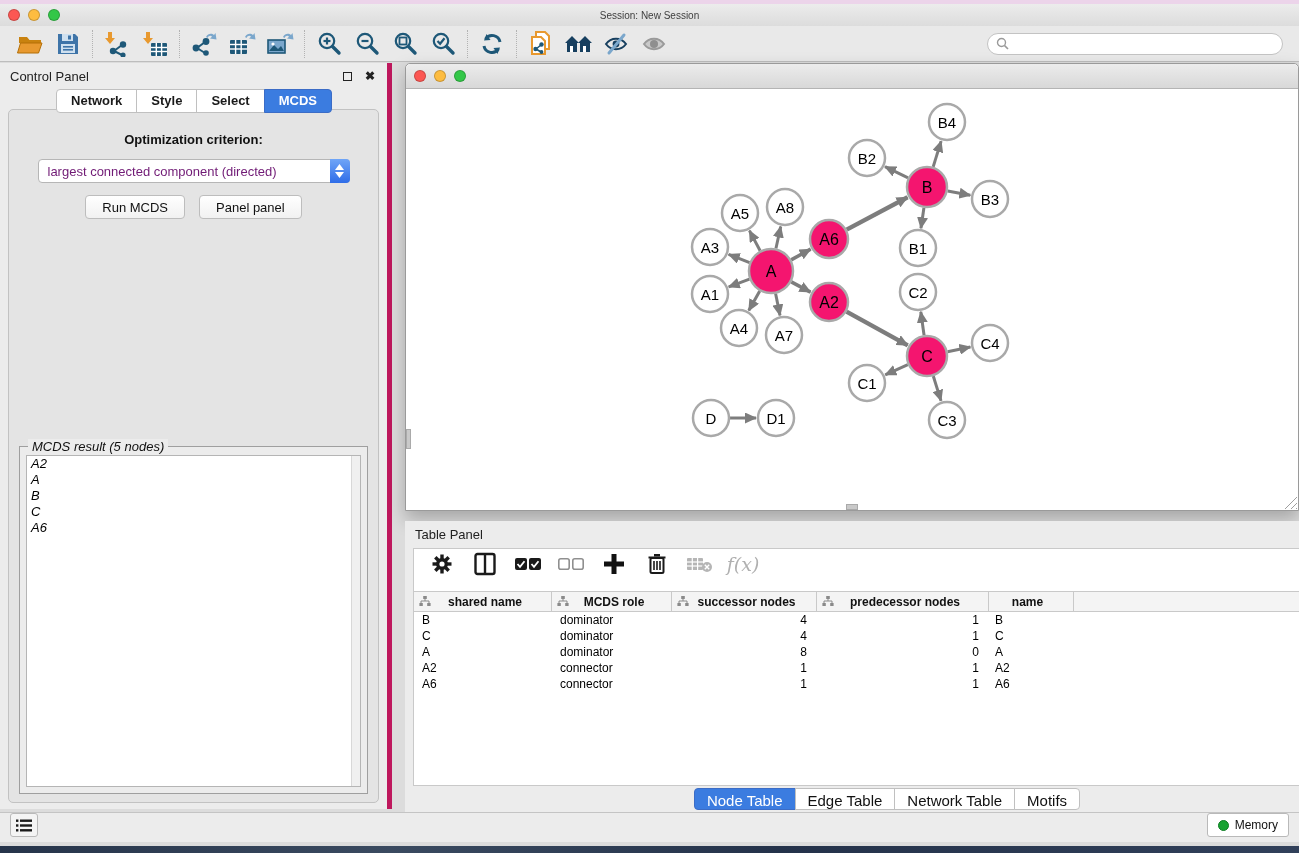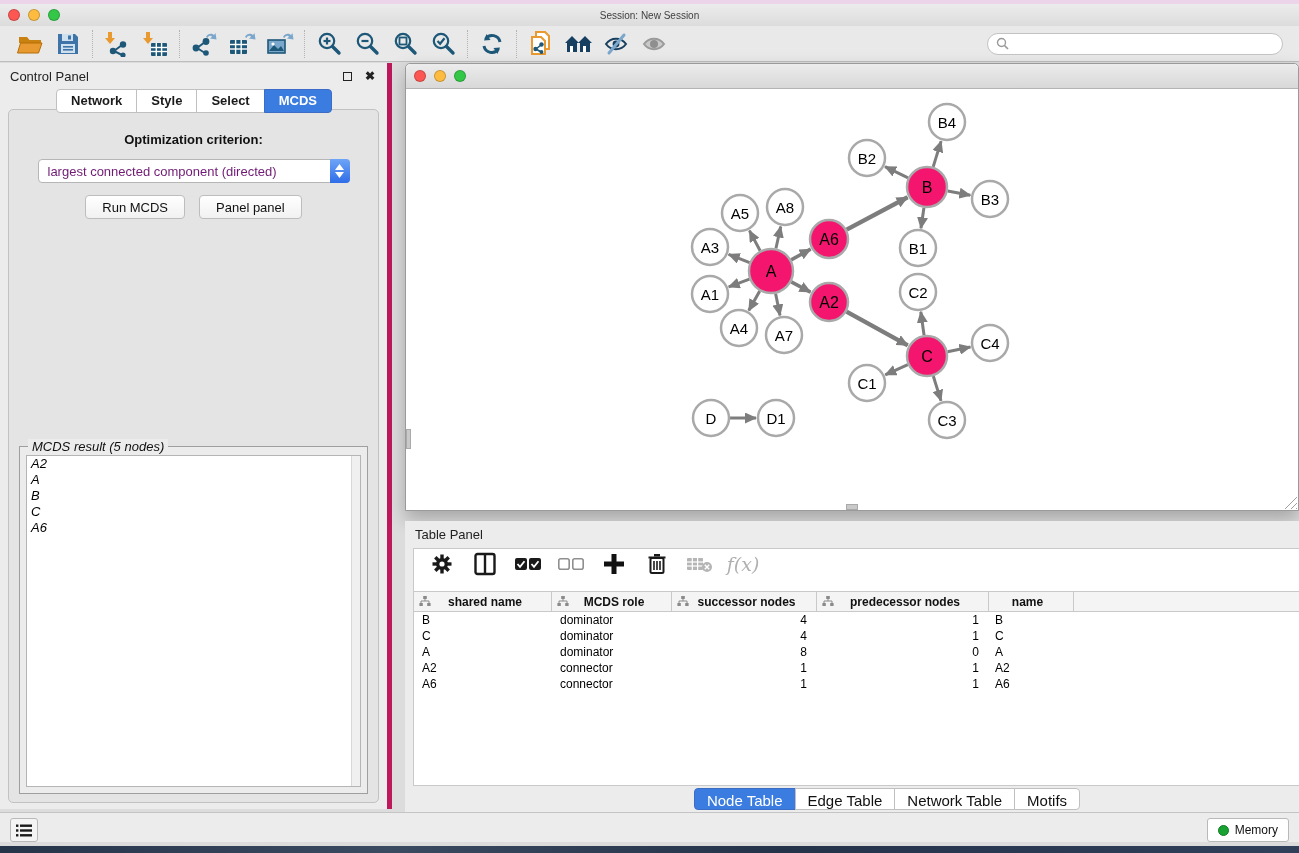--- a/index.html
+++ b/index.html
@@ -106,21 +106,21 @@
   .td.c3{width:172px; text-align:right; padding-right:10px;}
   .td.c4{width:85px; padding-left:6px;}
   .tp-tabs { position:absolute; left:0; right:0; bottom:2px; height:22px; display:flex; justify-content:center; }
   .tp-tab { font-size:15px; color:#111; background:#fff; border:1px solid #c0c0c0; padding:3px 12px 4px; margin-right:-1px; }
   .tp-tab:first-child{border-radius:4px 0 0 4px}
   .tp-tab:last-child{border-radius:0 4px 4px 0}
   .tp-tab.active { background:#3b7ce0; color:#fff; border-color:#3b6cc6; }
 
   
   .statusbar { position:absolute; left:0; top:812px; width:100%; height:30px; background:#ececec;
-    border-top:1px solid #c4c4c4; display:flex; align-items:flex-end; padding:0 10px; }
+    border-top:1px solid #c4c4c4; display:flex; align-items:flex-start; padding:0 10px; }
   .status-left-btn { width:28px; height:24px; background:#f4f4f4; border:1px solid #b9b9b9; border-radius:3px;
     display:flex; align-items:center; justify-content:center; }
   .memory-btn { margin-left:auto; height:24px; background:#fff; border:1px solid #b9b9b9; border-radius:3px;
     display:flex; align-items:center; gap:6px; padding:0 10px; font-size:12px; color:#111; }
   .mem-dot { width:11px; height:11px; border-radius:50%; background:#17a231; border:1px solid #0d7d22; }
   .bottom-strip { position:absolute; left:0; top:846px; width:100%; height:7px;
     background:linear-gradient(90deg,#26344a,#3a4a60 30%,#24324a 60%,#31405a); }
 </style>
 </head>
 <body>

